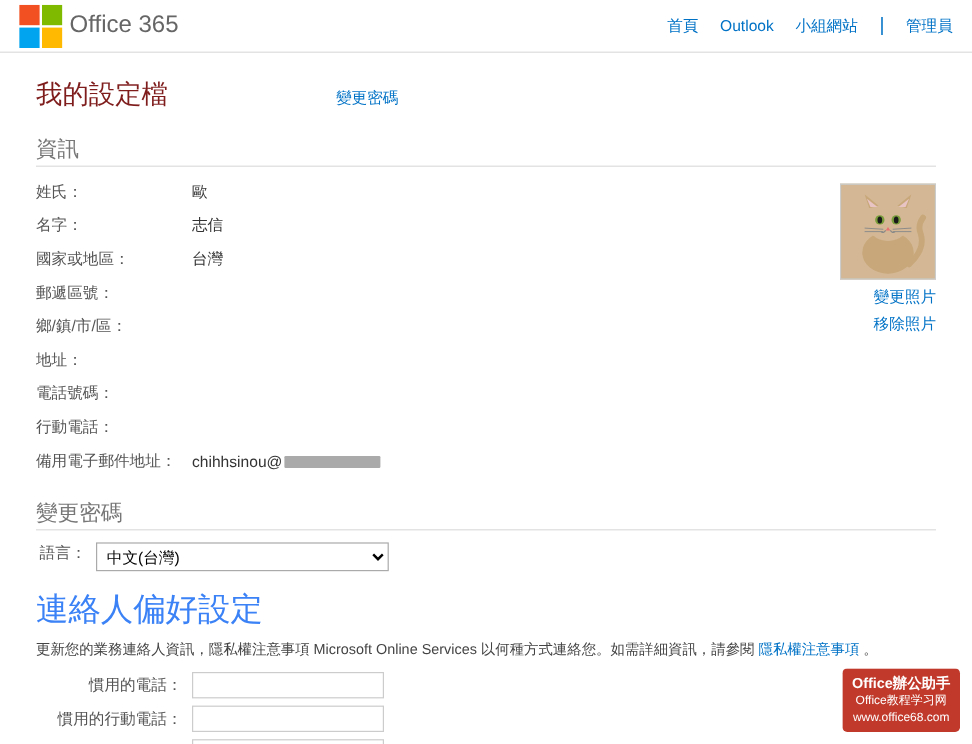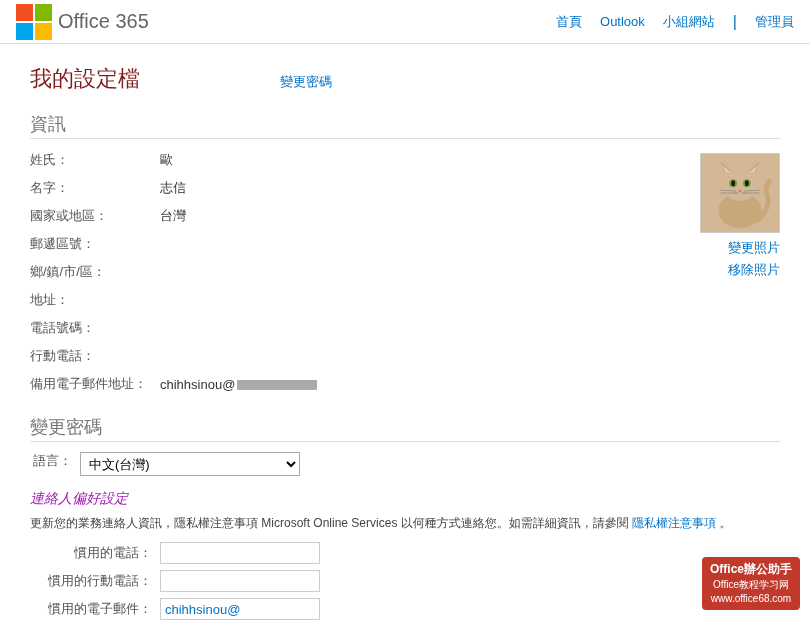--- a/index.html
+++ b/index.html
@@ -156,36 +156,35 @@
       margin-top: 8px;
       margin-bottom: 4px;
     }
     #lang-label {
       text-align: right;
       width: 50px;
       padding-right: 8px;
       color: #555;
     }
     #lang-select {
-      width: 220px;
+      width: 244px;
       height: 24px;
       border: 1px solid #aaa;
       background: #fff;
       font-size: 13px;
       padding: 0 4px;
     }
 
     
     #contact-section-title {
-      font-size: 14px;
-      color: #a21caf;
+      font-size: 27px;
+      color: #3b82f6;
       font-weight: normal;
       margin-top: 14px;
       margin-bottom: 6px;
-      font-style: italic;
     }
     #contact-desc {
       font-size: 12px;
       color: #444;
       margin-bottom: 10px;
       line-height: 1.5;
     }
     #contact-desc a {
       color: #0072c6;
       text-decoration: none;

